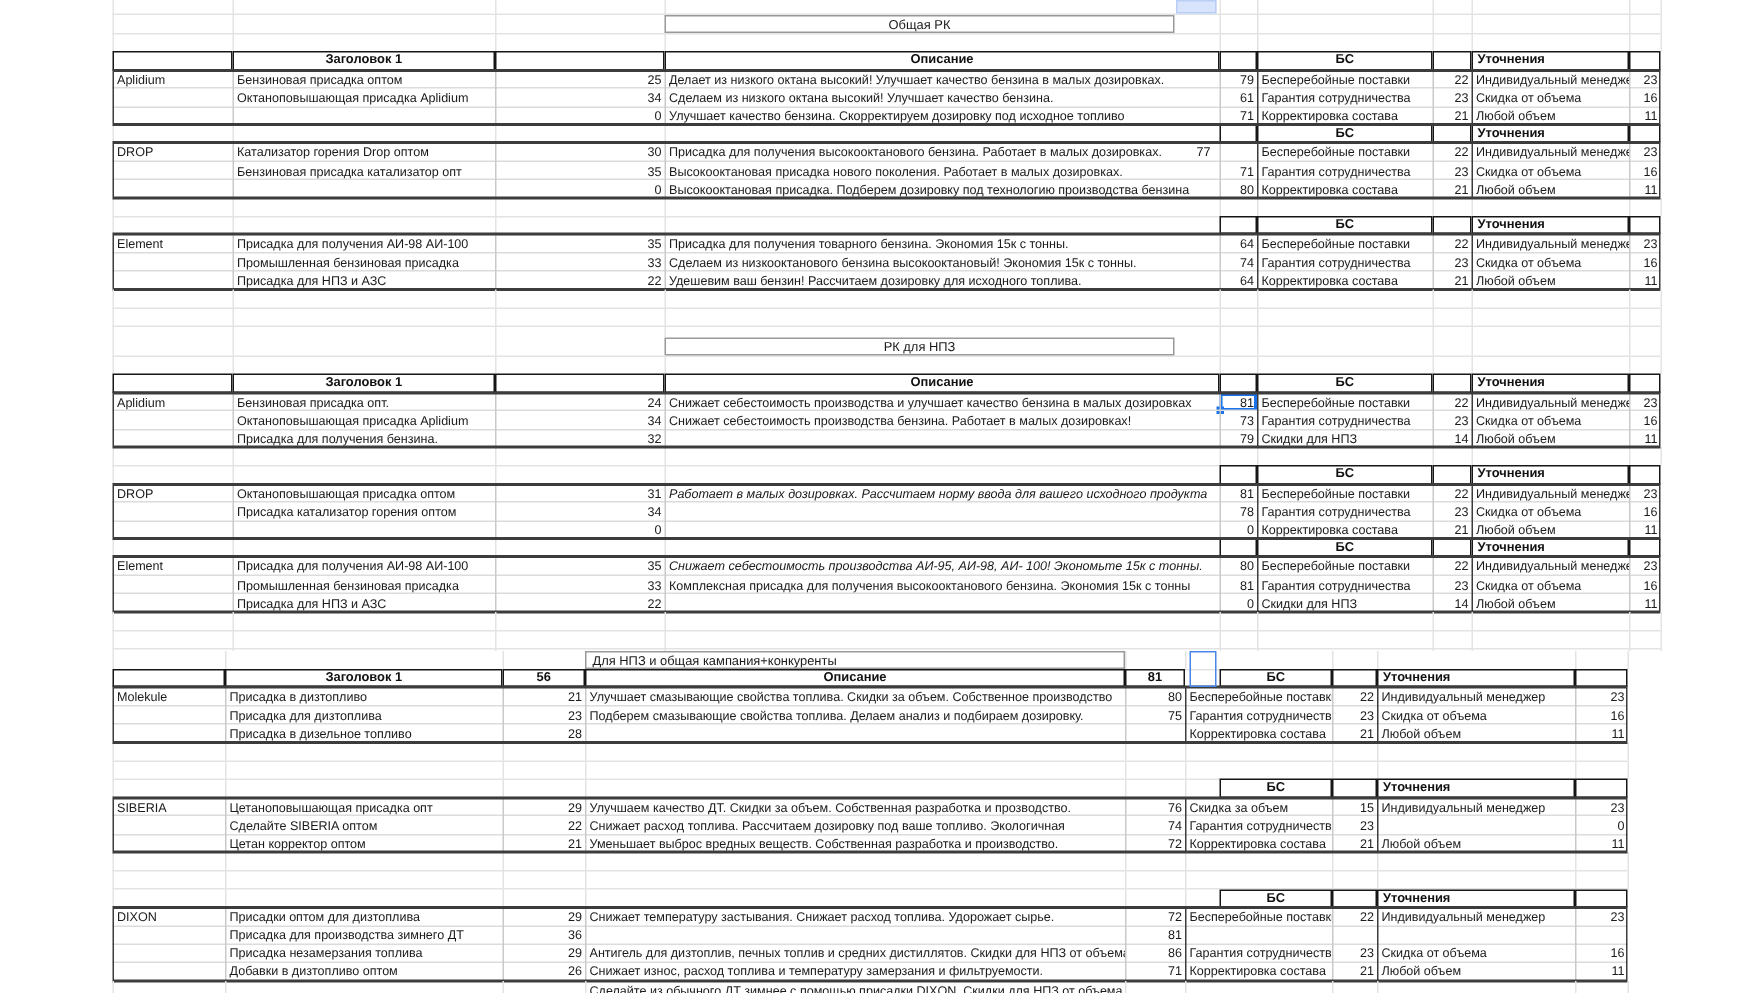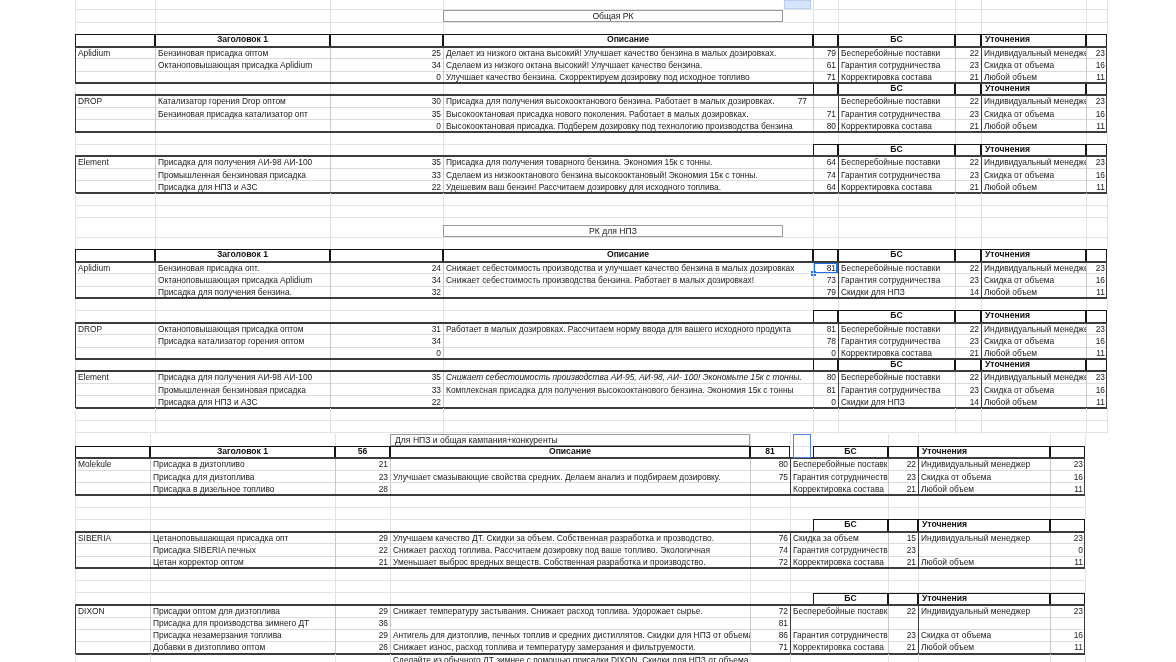--- a/index.html
+++ b/index.html
@@ -274,21 +274,21 @@
     <div class="vl" style="left: 813px; top: 310.4px; height: 12.2px;"></div>
     <div class="hl" style="left: 75px; top: 322.1px; width: 738px;"></div>
     <div class="hbox" style="left: 813px; top: 310.4px; width: 25px; height: 12.2px;"></div>
     <div class="hbox" style="left: 838px; top: 310.4px; width: 117px; height: 12.2px;">БС</div>
     <div class="hbox" style="left: 955px; top: 310.4px; width: 26px; height: 12.2px;"></div>
     <div class="hbox" style="left: 981px; top: 310.4px; width: 105px; height: 12.2px; text-align: left;">Уточнения</div>
     <div class="hbox" style="left: 1086px; top: 310.4px; width: 21px; height: 12.2px;"></div>
     <div class="cell" style="left: 75px; top: 322.6px; width: 80px; height: 12.2px;">DROP</div>
     <div class="cell" style="left: 155px; top: 322.6px; width: 175px; height: 12.2px;">Октаноповышающая присадка оптом</div>
     <div class="cell num" style="left: 330px; top: 322.6px; width: 113px; height: 12.2px;">31</div>
-    <div class="cell" style="left: 443px; top: 322.6px; width: 370px; height: 12.2px;">Работает в малых дозировках. Рассчитаем норму ввода для вашего исходного продукта</div>
+    <div class="cell" style="left: 443px; top: 322.6px; width: 370px; height: 12.2px; font-style: italic;">Работает в малых дозировках. Рассчитаем норму ввода для вашего исходного продукта</div>
     <div class="cell num" style="left: 813px; top: 322.6px; width: 25px; height: 12.2px;">81</div>
     <div class="cell" style="left: 838px; top: 322.6px; width: 117px; height: 12.2px;">Бесперебойные поставки</div>
     <div class="cell num" style="left: 955px; top: 322.6px; width: 26px; height: 12.2px;">22</div>
     <div class="cell" style="left: 981px; top: 322.6px; width: 105px; height: 12.2px;">Индивидуальный менеджер</div>
     <div class="cell num" style="left: 1086px; top: 322.6px; width: 21px; height: 12.2px;">23</div>
     <div class="hl" style="left: 75px; top: 334.3px; width: 1032px; background: rgb(220, 220, 220);"></div>
     <div class="cell" style="left: 155px; top: 334.8px; width: 175px; height: 12.2px;">Присадка катализатор горения оптом</div>
     <div class="cell num" style="left: 330px; top: 334.8px; width: 113px; height: 12.2px;">34</div>
     <div class="cell num" style="left: 813px; top: 334.8px; width: 25px; height: 12.2px;">78</div>
     <div class="cell" style="left: 838px; top: 334.8px; width: 117px; height: 12.2px;">Гарантия сотрудничества</div>
@@ -383,29 +383,30 @@
     <div class="hbox" style="left: 335px; top: 446.2px; width: 55px; height: 12.2px;">56</div>
     <div class="hbox" style="left: 390px; top: 446.2px; width: 360px; height: 12.2px;">Описание</div>
     <div class="hbox" style="left: 750px; top: 446.2px; width: 40px; height: 12.2px;">81</div>
     <div class="hbox" style="left: 813px; top: 446.2px; width: 75px; height: 12.2px;">БС</div>
     <div class="hbox" style="left: 888px; top: 446.2px; width: 30px; height: 12.2px;"></div>
     <div class="hbox" style="left: 918px; top: 446.2px; width: 132px; height: 12.2px; text-align: left;">Уточнения</div>
     <div class="hbox" style="left: 1050px; top: 446.2px; width: 35px; height: 12.2px;"></div>
     <div class="cell" style="left: 75px; top: 458.4px; width: 75px; height: 12.2px;">Molekule</div>
     <div class="cell" style="left: 150px; top: 458.4px; width: 185px; height: 12.2px;">Присадка в дизтопливо</div>
     <div class="cell num" style="left: 335px; top: 458.4px; width: 55px; height: 12.2px;">21</div>
+    <div class="cell" style="left: 390px; top: 458.4px; width: 360px; height: 12.2px;">Улучшает смазывающие свойства топлива. Скидки за объем. Собственное производство</div>
     <div class="cell num" style="left: 750px; top: 458.4px; width: 40px; height: 12.2px;">80</div>
     <div class="cell" style="left: 790px; top: 458.4px; width: 98px; height: 12.2px;">Бесперебойные поставки</div>
     <div class="cell num" style="left: 888px; top: 458.4px; width: 30px; height: 12.2px;">22</div>
     <div class="cell" style="left: 918px; top: 458.4px; width: 132px; height: 12.2px;">Индивидуальный менеджер</div>
     <div class="cell num" style="left: 1050px; top: 458.4px; width: 35px; height: 12.2px;">23</div>
     <div class="hl" style="left: 75px; top: 470.1px; width: 1010px; background: rgb(220, 220, 220);"></div>
     <div class="cell" style="left: 150px; top: 470.6px; width: 185px; height: 12.2px;">Присадка для дизтоплива</div>
     <div class="cell num" style="left: 335px; top: 470.6px; width: 55px; height: 12.2px;">23</div>
-    <div class="cell" style="left: 390px; top: 470.6px; width: 360px; height: 12.2px;">Улучшает смазывающие свойства средних. Делаем анализ и подбираем дозировку.</div>
+    <div class="cell" style="left: 390px; top: 470.6px; width: 360px; height: 12.2px;">Подберем смазывающие свойства топлива. Делаем анализ и подбираем дозировку.</div>
     <div class="cell num" style="left: 750px; top: 470.6px; width: 40px; height: 12.2px;">75</div>
     <div class="cell" style="left: 790px; top: 470.6px; width: 98px; height: 12.2px;">Гарантия сотрудничества</div>
     <div class="cell num" style="left: 888px; top: 470.6px; width: 30px; height: 12.2px;">23</div>
     <div class="cell" style="left: 918px; top: 470.6px; width: 132px; height: 12.2px;">Скидка от объема</div>
     <div class="cell num" style="left: 1050px; top: 470.6px; width: 35px; height: 12.2px;">16</div>
     <div class="hl" style="left: 75px; top: 482.3px; width: 1010px; background: rgb(220, 220, 220);"></div>
     <div class="cell" style="left: 150px; top: 482.8px; width: 185px; height: 12.2px;">Присадка в дизельное топливо</div>
     <div class="cell num" style="left: 335px; top: 482.8px; width: 55px; height: 12.2px;">28</div>
     <div class="cell" style="left: 790px; top: 482.8px; width: 98px; height: 12.2px;">Корректировка состава</div>
     <div class="cell num" style="left: 888px; top: 482.8px; width: 30px; height: 12.2px;">21</div>
@@ -447,21 +448,21 @@
     <div class="cell" style="left: 75px; top: 531.6px; width: 75px; height: 12.2px;">SIBERIA</div>
     <div class="cell" style="left: 150px; top: 531.6px; width: 185px; height: 12.2px;">Цетаноповышающая присадка опт</div>
     <div class="cell num" style="left: 335px; top: 531.6px; width: 55px; height: 12.2px;">29</div>
     <div class="cell" style="left: 390px; top: 531.6px; width: 360px; height: 12.2px;">Улучшаем качество ДТ. Скидки за объем. Собственная разработка и прозводство.</div>
     <div class="cell num" style="left: 750px; top: 531.6px; width: 40px; height: 12.2px;">76</div>
     <div class="cell" style="left: 790px; top: 531.6px; width: 98px; height: 12.2px;">Скидка за объем</div>
     <div class="cell num" style="left: 888px; top: 531.6px; width: 30px; height: 12.2px;">15</div>
     <div class="cell" style="left: 918px; top: 531.6px; width: 132px; height: 12.2px;">Индивидуальный менеджер</div>
     <div class="cell num" style="left: 1050px; top: 531.6px; width: 35px; height: 12.2px;">23</div>
     <div class="hl" style="left: 75px; top: 543.3px; width: 1010px; background: rgb(220, 220, 220);"></div>
-    <div class="cell" style="left: 150px; top: 543.8px; width: 185px; height: 12.2px;">Присадка SIBERIA печных</div>
+    <div class="cell" style="left: 150px; top: 543.8px; width: 185px; height: 12.2px;">Сделайте SIBERIA оптом</div>
     <div class="cell num" style="left: 335px; top: 543.8px; width: 55px; height: 12.2px;">22</div>
     <div class="cell" style="left: 390px; top: 543.8px; width: 360px; height: 12.2px;">Снижает расход топлива. Рассчитаем дозировку под ваше топливо. Экологичная</div>
     <div class="cell num" style="left: 750px; top: 543.8px; width: 40px; height: 12.2px;">74</div>
     <div class="cell" style="left: 790px; top: 543.8px; width: 98px; height: 12.2px;">Гарантия сотрудничества</div>
     <div class="cell num" style="left: 888px; top: 543.8px; width: 30px; height: 12.2px;">23</div>
     <div class="cell num" style="left: 1050px; top: 543.8px; width: 35px; height: 12.2px;">0</div>
     <div class="hl" style="left: 75px; top: 555.5px; width: 1010px; background: rgb(220, 220, 220);"></div>
     <div class="cell" style="left: 150px; top: 556px; width: 185px; height: 12.2px;">Цетан корректор оптом</div>
     <div class="cell num" style="left: 335px; top: 556px; width: 55px; height: 12.2px;">21</div>
     <div class="cell" style="left: 390px; top: 556px; width: 360px; height: 12.2px;">Уменьшает выброс вредных веществ. Собственная разработка и производство.</div>

